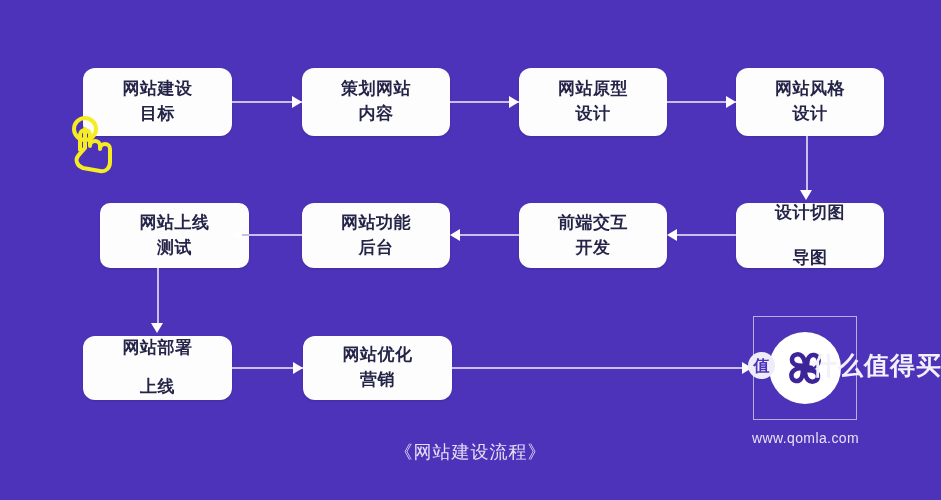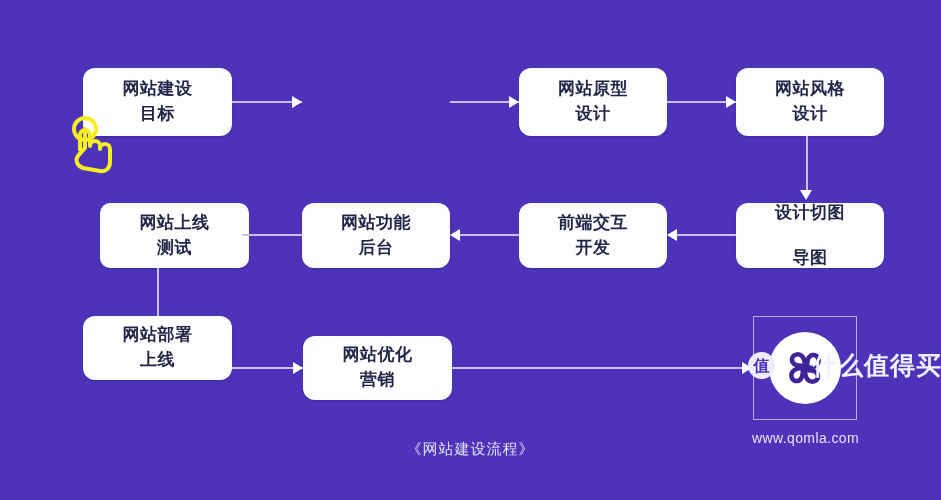--- a/index.html
+++ b/index.html
@@ -112,21 +112,21 @@
   }
 
   
   #caption {
     position: absolute;
     left: 0;
     top: 440px;
     width: 941px;
     text-align: center;
     color: #e3dff5;
-    font-size: 15px;
+    font-size: 18px;
     letter-spacing: 1px;
   }
 
   
   #watermark {
     position: absolute;
     right: 16px;
     bottom: 10px;
     display: flex;
     align-items: center;
@@ -159,20 +159,24 @@
 <div id="canvas">
 
   <div class="node" style="left:83px; top:68px; width:149px; height:68px;">
     <span class="ln">网站建设</span>
     <span class="ln">目标</span>
   </div>
 
   <div class="conn h" style="left:232px; top:101px; width:70px;"></div>
   <div class="head right" style="left:292px; top:96px;"></div>
 
+  <div class="node" style="left:302px; top:68px; width:148px; height:68px;">
+    <span class="ln">策划网站</span>
+    <span class="ln">内容</span>
+  </div>
 
   <div class="conn h" style="left:450px; top:101px; width:69px;"></div>
   <div class="head right" style="left:509px; top:96px;"></div>
 
   <div class="node" style="left:519px; top:68px; width:148px; height:68px;">
     <span class="ln">网站原型</span>
     <span class="ln">设计</span>
   </div>
 
   <div class="conn h" style="left:667px; top:101px; width:69px;"></div>
@@ -211,21 +215,21 @@
   <div class="head left" style="left:667px; top:229px;"></div>
 
   <div class="node" style="left:736px; top:203px; width:148px; height:65px;gap:20px;">
     <span class="ln">设计切图</span>
     <span class="ln">导图</span>
   </div>
 
   <div class="conn v" style="left:157px; top:268px; height:58px;"></div>
   <div class="head down" style="left:151px; top:323px;"></div>
 
-  <div class="node" style="left:83px; top:316px; width:149px; height:64px;">
+  <div class="node" style="left:83px; top:336px; width:149px; height:64px;justify-content:space-between;">
     <span class="ln">网站部署</span>
     <span class="ln">上线</span>
   </div>
 
   <div class="conn h" style="left:232px; top:367px; width:71px;"></div>
   <div class="head right" style="left:293px; top:362px;"></div>
 
   <div class="node" style="left:303px; top:336px; width:149px; height:64px;">
     <span class="ln">网站优化</span>
     <span class="ln">营销</span>

